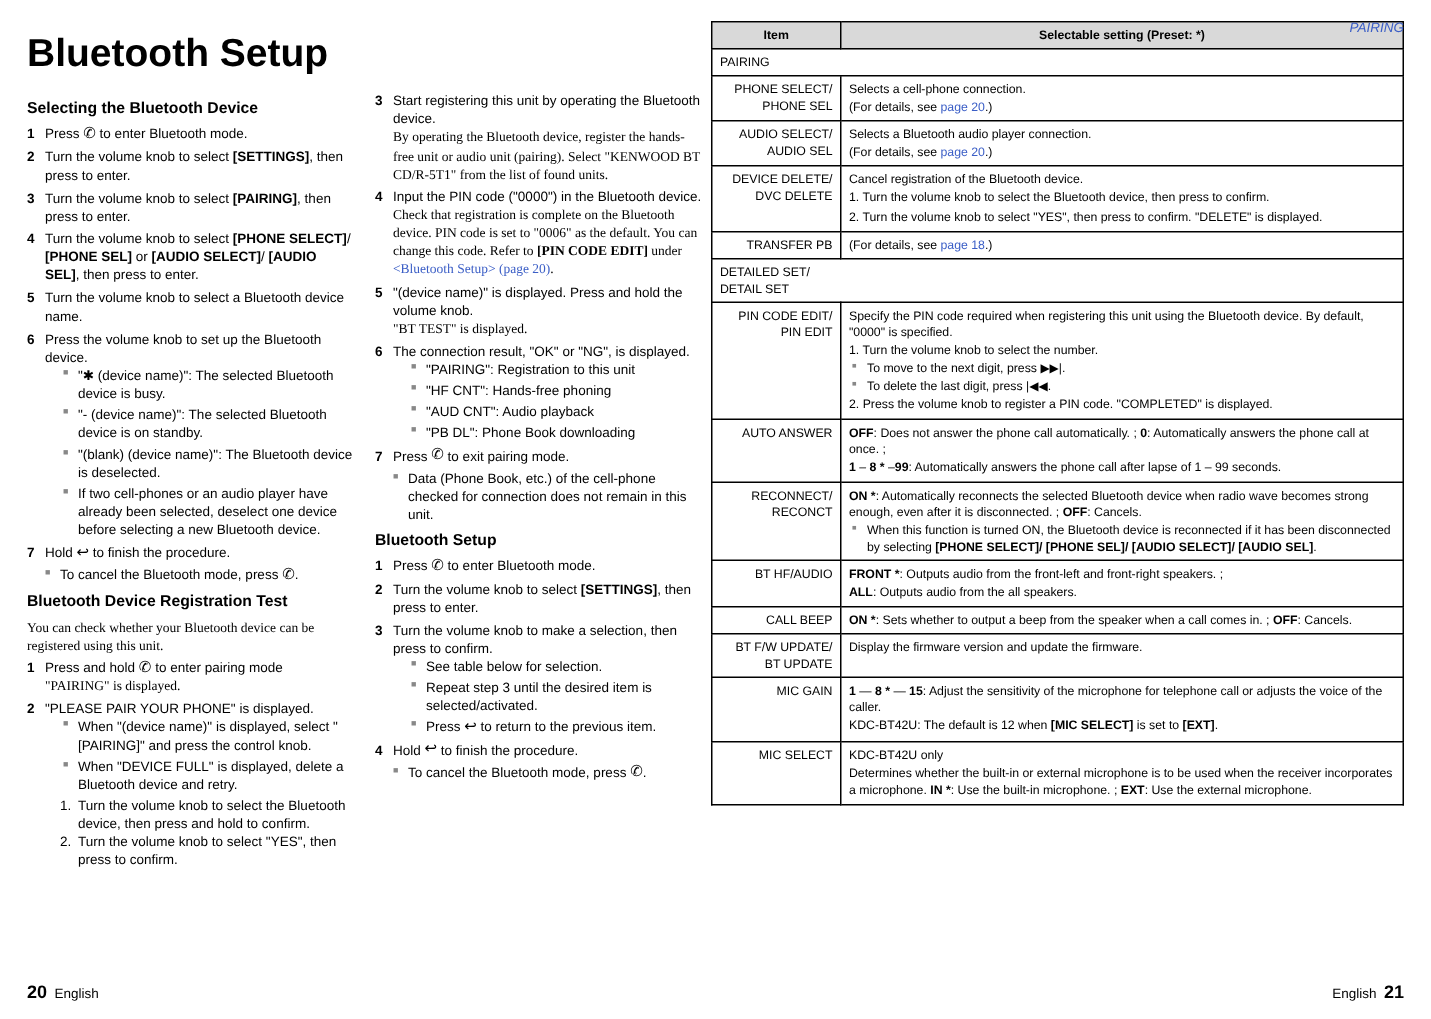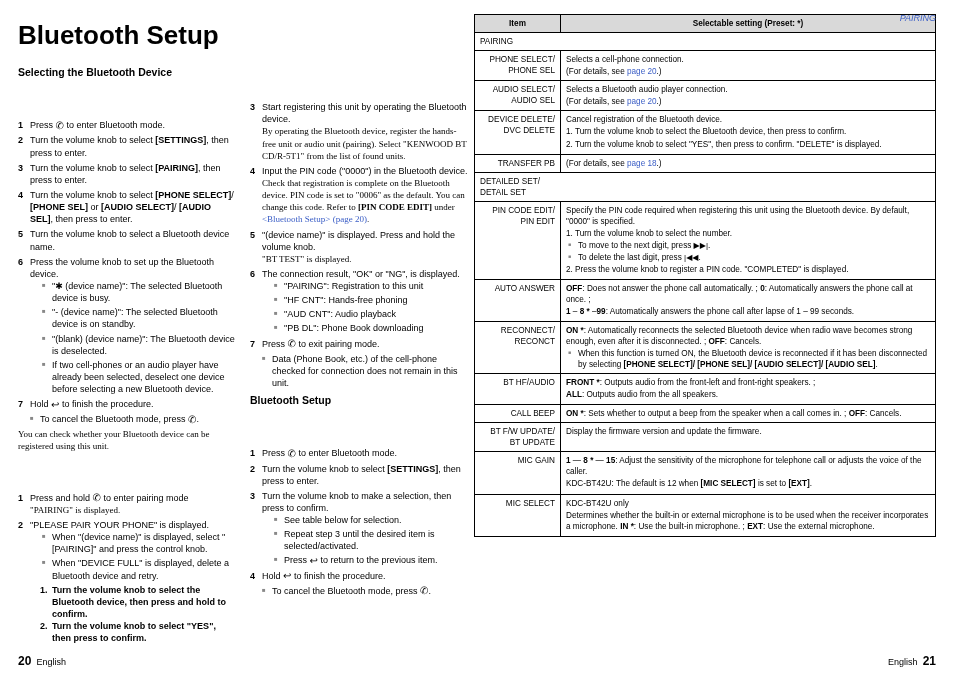--- a/index.html
+++ b/index.html
@@ -41,21 +41,20 @@
   .cols > .col { flex: 1; min-width: 0; }
   h2.sub {
     font-size: 10.5px;
     font-weight: 700;
     margin: 4px 0 4px 0;
   }
   ol.steps {
     list-style: none;
     counter-reset: step;
     margin-left: 0;
-    margin-top: 40px;
   }
   ol.steps > li {
     counter-increment: step;
     padding-left: 12px;
     position: relative;
     margin-bottom: 3px;
   }
   ol.steps > li::before {
     content: counter(step);
     position: absolute;
@@ -63,21 +62,21 @@
     font-weight: 700;
   }
   .note, .desc { padding-left: 12px; margin-bottom: 3px; font-family: Liberation Serif, serif; }
   .bullet-list { margin-left: 12px; }
   .bullet-list > div { padding-left: 10px; position: relative; margin-bottom: 2px; }
   .bullet-list > div::before {
     content: "■";
     position: absolute; left: 0; top: 1px;
     font-size: 6px; color: #888;
   }
-  .sub-num { margin-left: 10px; padding-left: 12px; position: relative; font-weight: bold; }
+  .sub-num { margin-left: 10px; padding-left: 12px; position: relative; }
   .sub-num::before {
     position: absolute; left: 0;
   }
   .sub-num.n1::before { content: "1."; }
   .sub-num.n2::before { content: "2."; }
   .link { color: #3b5ec6; }
   .icon-phone, .icon-back {
     display: inline-block;
     vertical-align: middle;
     line-height: 1;
@@ -143,20 +142,21 @@
               <div>"(blank) (device name)": The Bluetooth device is deselected.</div>
               <div>If two cell-phones or an audio player have already been selected, deselect one device before selecting a new Bluetooth device.</div>
             </div>
           </li>
           <li><span>Hold </span><span class="icon-back">↩</span><span> to finish the procedure.</span></li>
         </ol>
         <div class="bullet-list">
           <div><span>To cancel the Bluetooth mode, press </span><span class="icon-phone">✆</span>.</div>
         </div>
 
+        <h2 class="sub">Bluetooth Device Registration Test</h2>
         <div class="desc" style="padding-left:0">You can check whether your Bluetooth device can be registered using this unit.</div>
         <ol class="steps">
           <li><span>Press and hold </span><span class="icon-phone">✆</span><span> to enter pairing mode</span>
             <div class="desc" style="padding-left:0">"PAIRING" is displayed.</div>
           </li>
           <li><span>"PLEASE PAIR YOUR PHONE" is displayed.</span>
             <div class="bullet-list">
               <div>When "(device name)" is displayed, select "[PAIRING]" and press the control knob.</div>
               <div>When "DEVICE FULL" is displayed, delete a Bluetooth device and retry.</div>
             </div>

